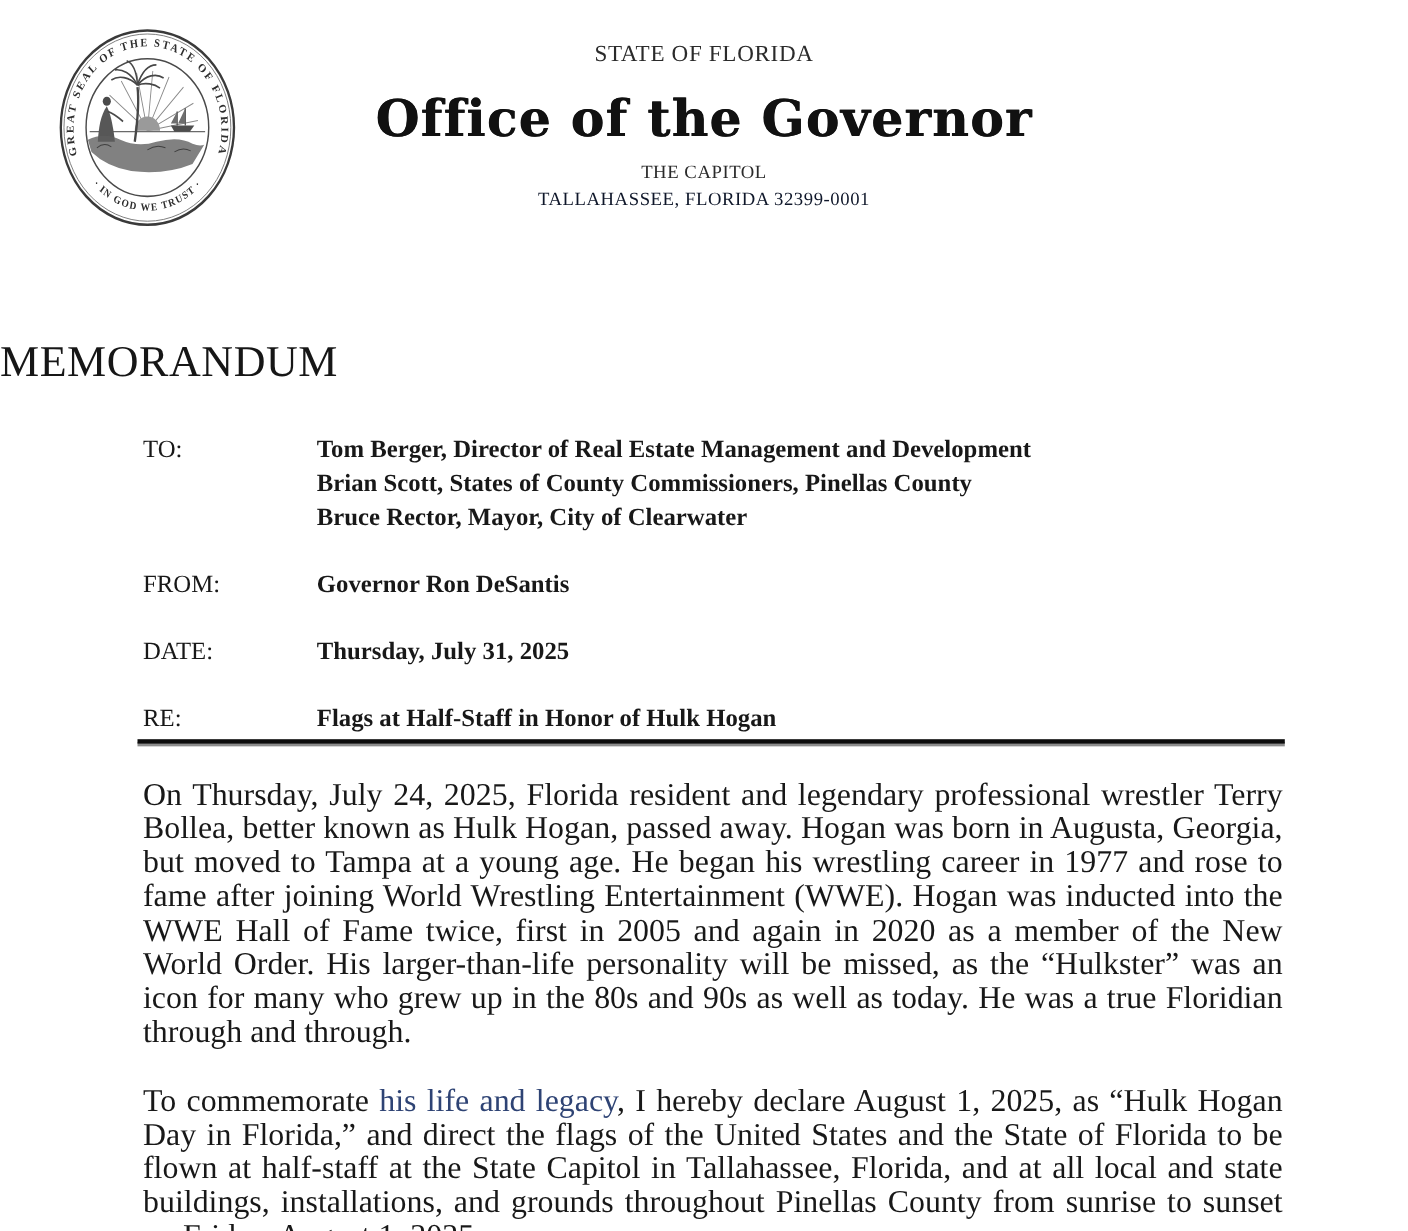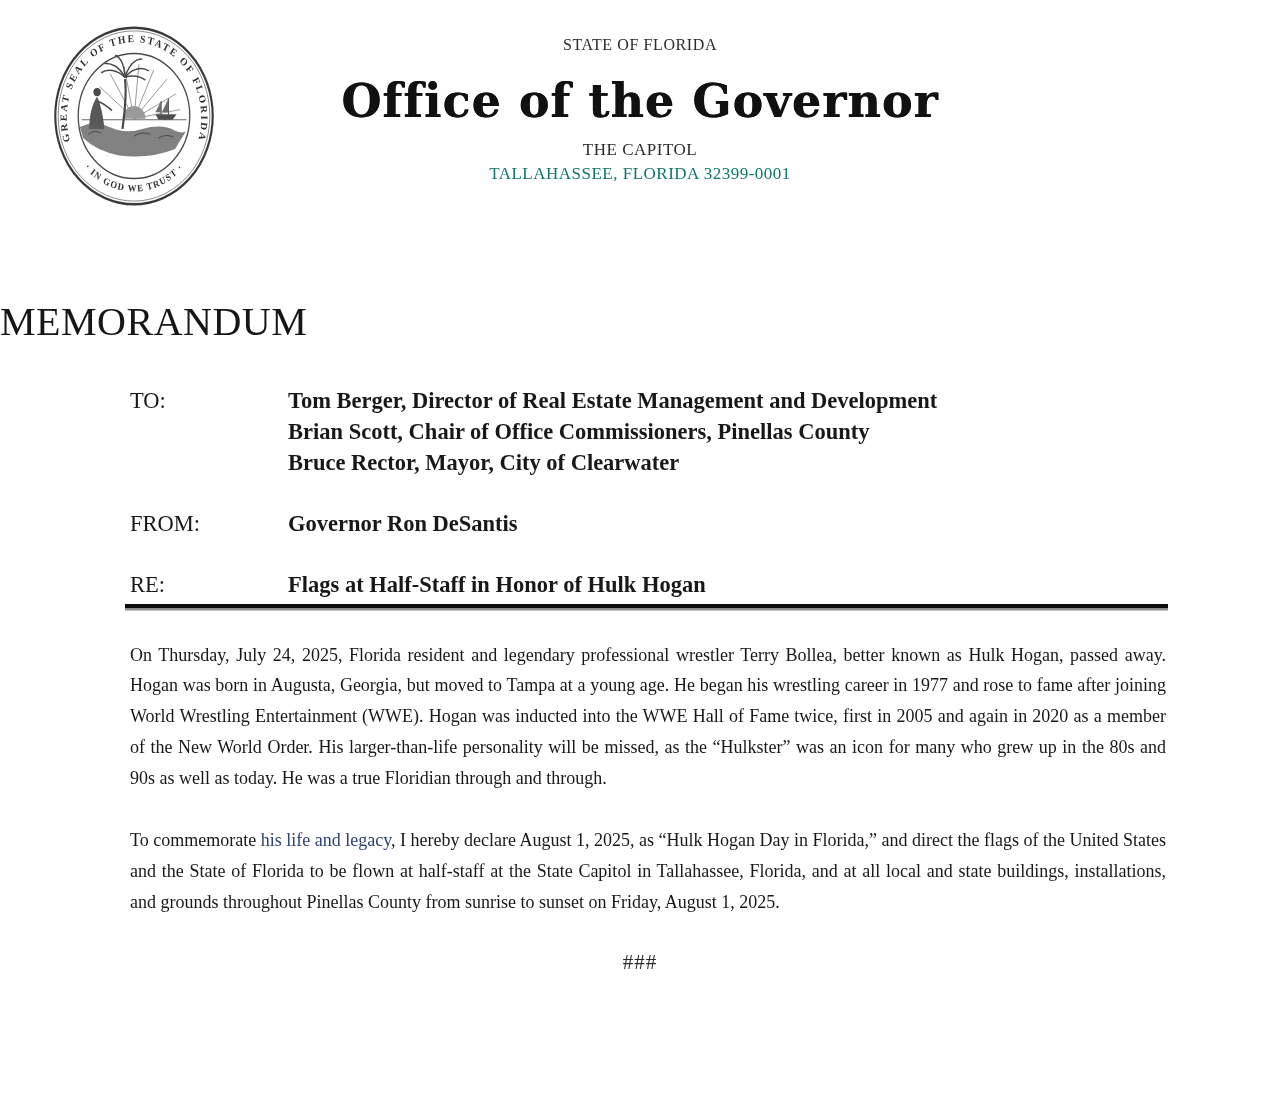--- a/index.html
+++ b/index.html
@@ -33,35 +33,35 @@
     font-family: "Liberation Serif", serif;
     font-size: 10.5px;
     font-weight: bold;
     letter-spacing: 1.4px;
     fill: #2e2e2e;
   }
 
   
   .letterhead { text-align: center; padding-top: 36px; }
   .state-line {
-    font-size: 16px;
+    font-size: 21px;
     letter-spacing: 0.6px;
     color: #2b2b2b;
   }
   .office-title {
     margin-top: 20px;
     font-family: "DejaVu Serif", serif;
     font-weight: bold;
     font-size: 46px;
     letter-spacing: 1px;
     color: #111;
     text-shadow: 0.4px 0 0 #111;
   }
   .capitol-line { margin-top: 12px; font-size: 17px; letter-spacing: 0.5px; color: #2b2b2b; }
-  .address-line { margin-top: 4px; font-size: 17px; letter-spacing: 0.5px; color: #0f766e; }
+  .address-line { margin-top: 4px; font-size: 17px; letter-spacing: 0.5px; color: #0f172a; }
 
   
   .memo-title {
     margin: 114px 0 0 0;
     text-align: left;
     font-weight: normal;
     font-size: 40px;
     letter-spacing: 0.5px;
     color: #161616;
   }
@@ -76,21 +76,21 @@
   .rule {
     margin: 4px 112px 0 125px;
     height: 3.5px;
     background: #0c0c0c;
     box-shadow: 0 2.5px 0 rgba(45,45,45,0.55);
   }
 
   
   .body-para {
     margin: 32px 114px 0 130px;
-    font-size: 18px;
+    font-size: 29px;
     line-height: 30.8px;
     text-align: justify;
     color: #181818;
   }
   .body-para + .body-para { }
   .link { color: #2e4374; text-decoration: none; }
   .end-mark {
     margin-top: 32px;
     text-align: center;
     font-size: 21px;
@@ -162,29 +162,33 @@
     <div class="address-line">TALLAHASSEE, FLORIDA 32399-0001</div>
   </header>
 
   <h1 class="memo-title">MEMORANDUM</h1>
 
   <section class="fields">
     <div class="field-row">
       <div class="field-label">TO:</div>
       <div class="field-value">
         <div>Tom Berger, Director of Real Estate Management and Development</div>
-        <div>Brian Scott, Chair of Office Commissioners, Pinellas County</div>
+        <div>Brian Scott, States of County Commissioners, Pinellas County</div>
         <div>Bruce Rector, Mayor, City of Clearwater</div>
       </div>
     </div>
     <div class="field-row">
       <div class="field-label">FROM:</div>
       <div class="field-value">Governor Ron DeSantis</div>
     </div>
     <div class="field-row">
+      <div class="field-label">DATE:</div>
+      <div class="field-value">Thursday, July 31, 2025</div>
+    </div>
+    <div class="field-row">
       <div class="field-label">RE:</div>
       <div class="field-value">Flags at Half-Staff in Honor of Hulk Hogan</div>
     </div>
   </section>
 
   <div class="rule"></div>
 
   <p class="body-para">On Thursday, July 24, 2025, Florida resident and legendary professional wrestler Terry Bollea, better known as Hulk Hogan, passed away. Hogan was born in Augusta, Georgia, but moved to Tampa at a young age. He began his wrestling career in 1977 and rose to fame after joining World Wrestling Entertainment (WWE). Hogan was inducted into the WWE Hall of Fame twice, first in 2005 and again in 2020 as a member of the New World Order. His larger-than-life personality will be missed, as the “Hulkster” was an icon for many who grew up in the 80s and 90s as well as today. He was a true Floridian through and through.</p>
 
   <p class="body-para"><span>To commemorate </span><a class="link" href="#">his life and legacy</a><span>, I hereby declare August 1, 2025, as “Hulk Hogan Day in Florida,” and direct the flags of the United States and the State of Florida to be flown at half-staff at the State Capitol in Tallahassee, Florida, and at all local and state buildings, installations, and grounds throughout Pinellas County from sunrise to sunset on Friday, August 1, 2025.</span></p>

